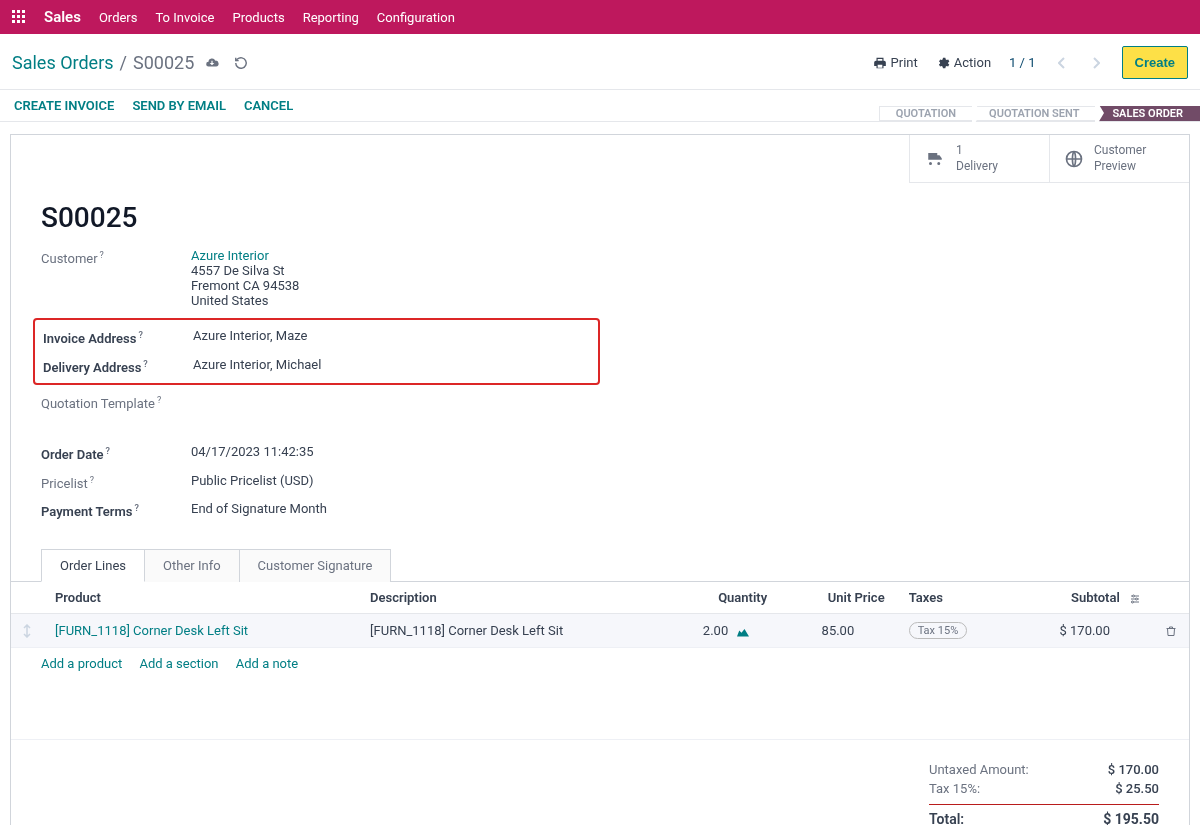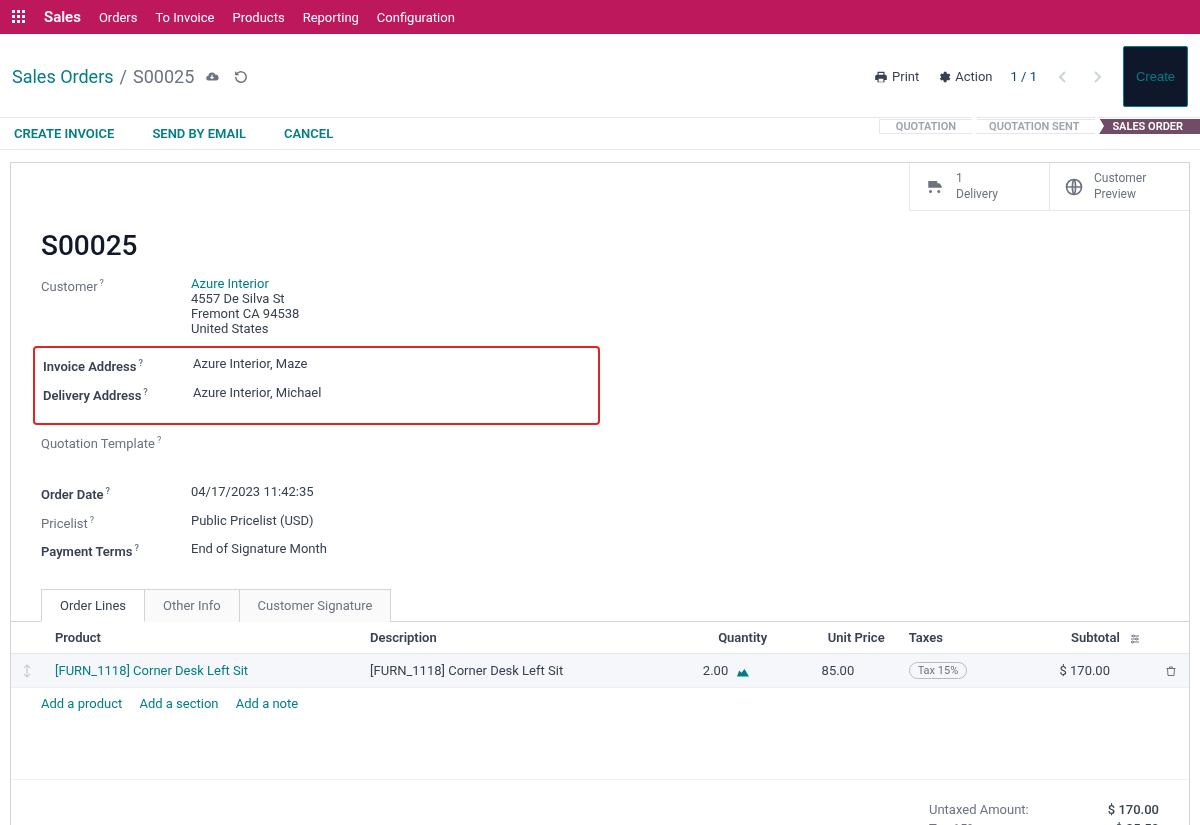--- a/index.html
+++ b/index.html
@@ -12,26 +12,26 @@
   
   .titlebar { display: flex; align-items: center; padding: 12px 12px 10px; border-bottom: 1px solid #e5e7eb; }
   .titlebar .crumb { color: #017E84; font-size: 18px; cursor: pointer; }
   .titlebar .sep { font-size: 18px; color: #6b7280; margin: 0 6px; }
   .titlebar .current { font-size: 18px; color: #6b7280; }
   .titlebar .title-icons { margin-left: 10px; display: flex; gap: 14px; color: #6b7280; }
   .titlebar .right { margin-left: auto; display: flex; align-items: center; gap: 18px; }
   .titlebar .right .rt-item { display: inline-flex; align-items: center; gap: 4px; color: #374151; cursor: pointer; font-size: 13px; }
   .pager { color: #0c4a6e; font-size: 13px; }
   .arrow-btn { color: #bbb; font-size: 14px; padding: 0 4px; }
-  .btn-create { border: 1px solid #017E84; color: #017E84; background: #0f172a; padding: 22px 12px; font-size: 13px; cursor: pointer; border-radius: 2px; }
+  .btn-create { border: 1px solid #017E84; color: #017E84; background: #fde047; padding: 8px 12px; font-size: 13px; cursor: pointer; border-radius: 2px; font-weight: bold; }
   
   .actionbar { display: flex; align-items: center; border-bottom: 1px solid #e5e7eb; }
-  .actionbar .actions-left { display: flex; gap: 38px; padding: 8px 14px; }
+  .actionbar .actions-left { display: flex; gap: 18px; padding: 8px 14px; }
   .actionbar .actions-left span { color: #017E84; font-weight: 600; font-size: 13px; cursor: pointer; }
-  .statusbar { margin-left: auto; display: flex; align-items: flex-start; height: 30px; }
+  .statusbar { margin-left: auto; display: flex; align-items: flex-end; height: 30px; }
   .status-step { position: relative; padding: 0 16px; display: flex; align-items: center; font-size: 11px; font-weight: 600; color: #9ca3af; border: 1px solid #e5e7eb; border-left: none; }
   .status-step:first-child { border-left: 1px solid #e5e7eb; }
   .status-step.active { background: #714B67; color: #fff; border-color: #714B67; }
   .status-step::after { content: ""; position: absolute; right: -9px; top: 50%; transform: translateY(-50%); width: 0; height: 0; border-top: 15px solid transparent; border-bottom: 15px solid transparent; border-left: 9px solid #fff; z-index: 1; }
   .status-step.active::after { border-left-color: #714B67; }
   .status-step:last-child::after { display: none; }
   
   .content { padding: 0 10px 20px; }
   .sheet { border: 1px solid #d1d5db; margin-top: 12px; background: #fff; }
   .stat-buttons { display: flex; justify-content: flex-end; }
@@ -212,21 +212,21 @@
             <span>4557 De Silva St</span><br>
             <span>Fremont CA 94538</span><br>
             <span>United States</span>
           </div>
         </div>
         <div class="highlight-box">
           <div class="form-row">
             <div class="form-label bold"><span>Invoice Address</span><sup>?</sup></div>
             <div class="form-value">Azure Interior, Maze</div>
           </div>
-          <div class="form-row" style="margin-bottom:12px">
+          <div class="form-row" style="margin-bottom:0">
             <div class="form-label bold"><span>Delivery Address</span><sup>?</sup></div>
             <div class="form-value">Azure Interior, Michael</div>
           </div>
         </div>
         <div class="form-row">
           <div class="form-label"><span>Quotation Template</span><sup>?</sup></div>
           <div class="form-value"></div>
         </div>
       </div>
 

